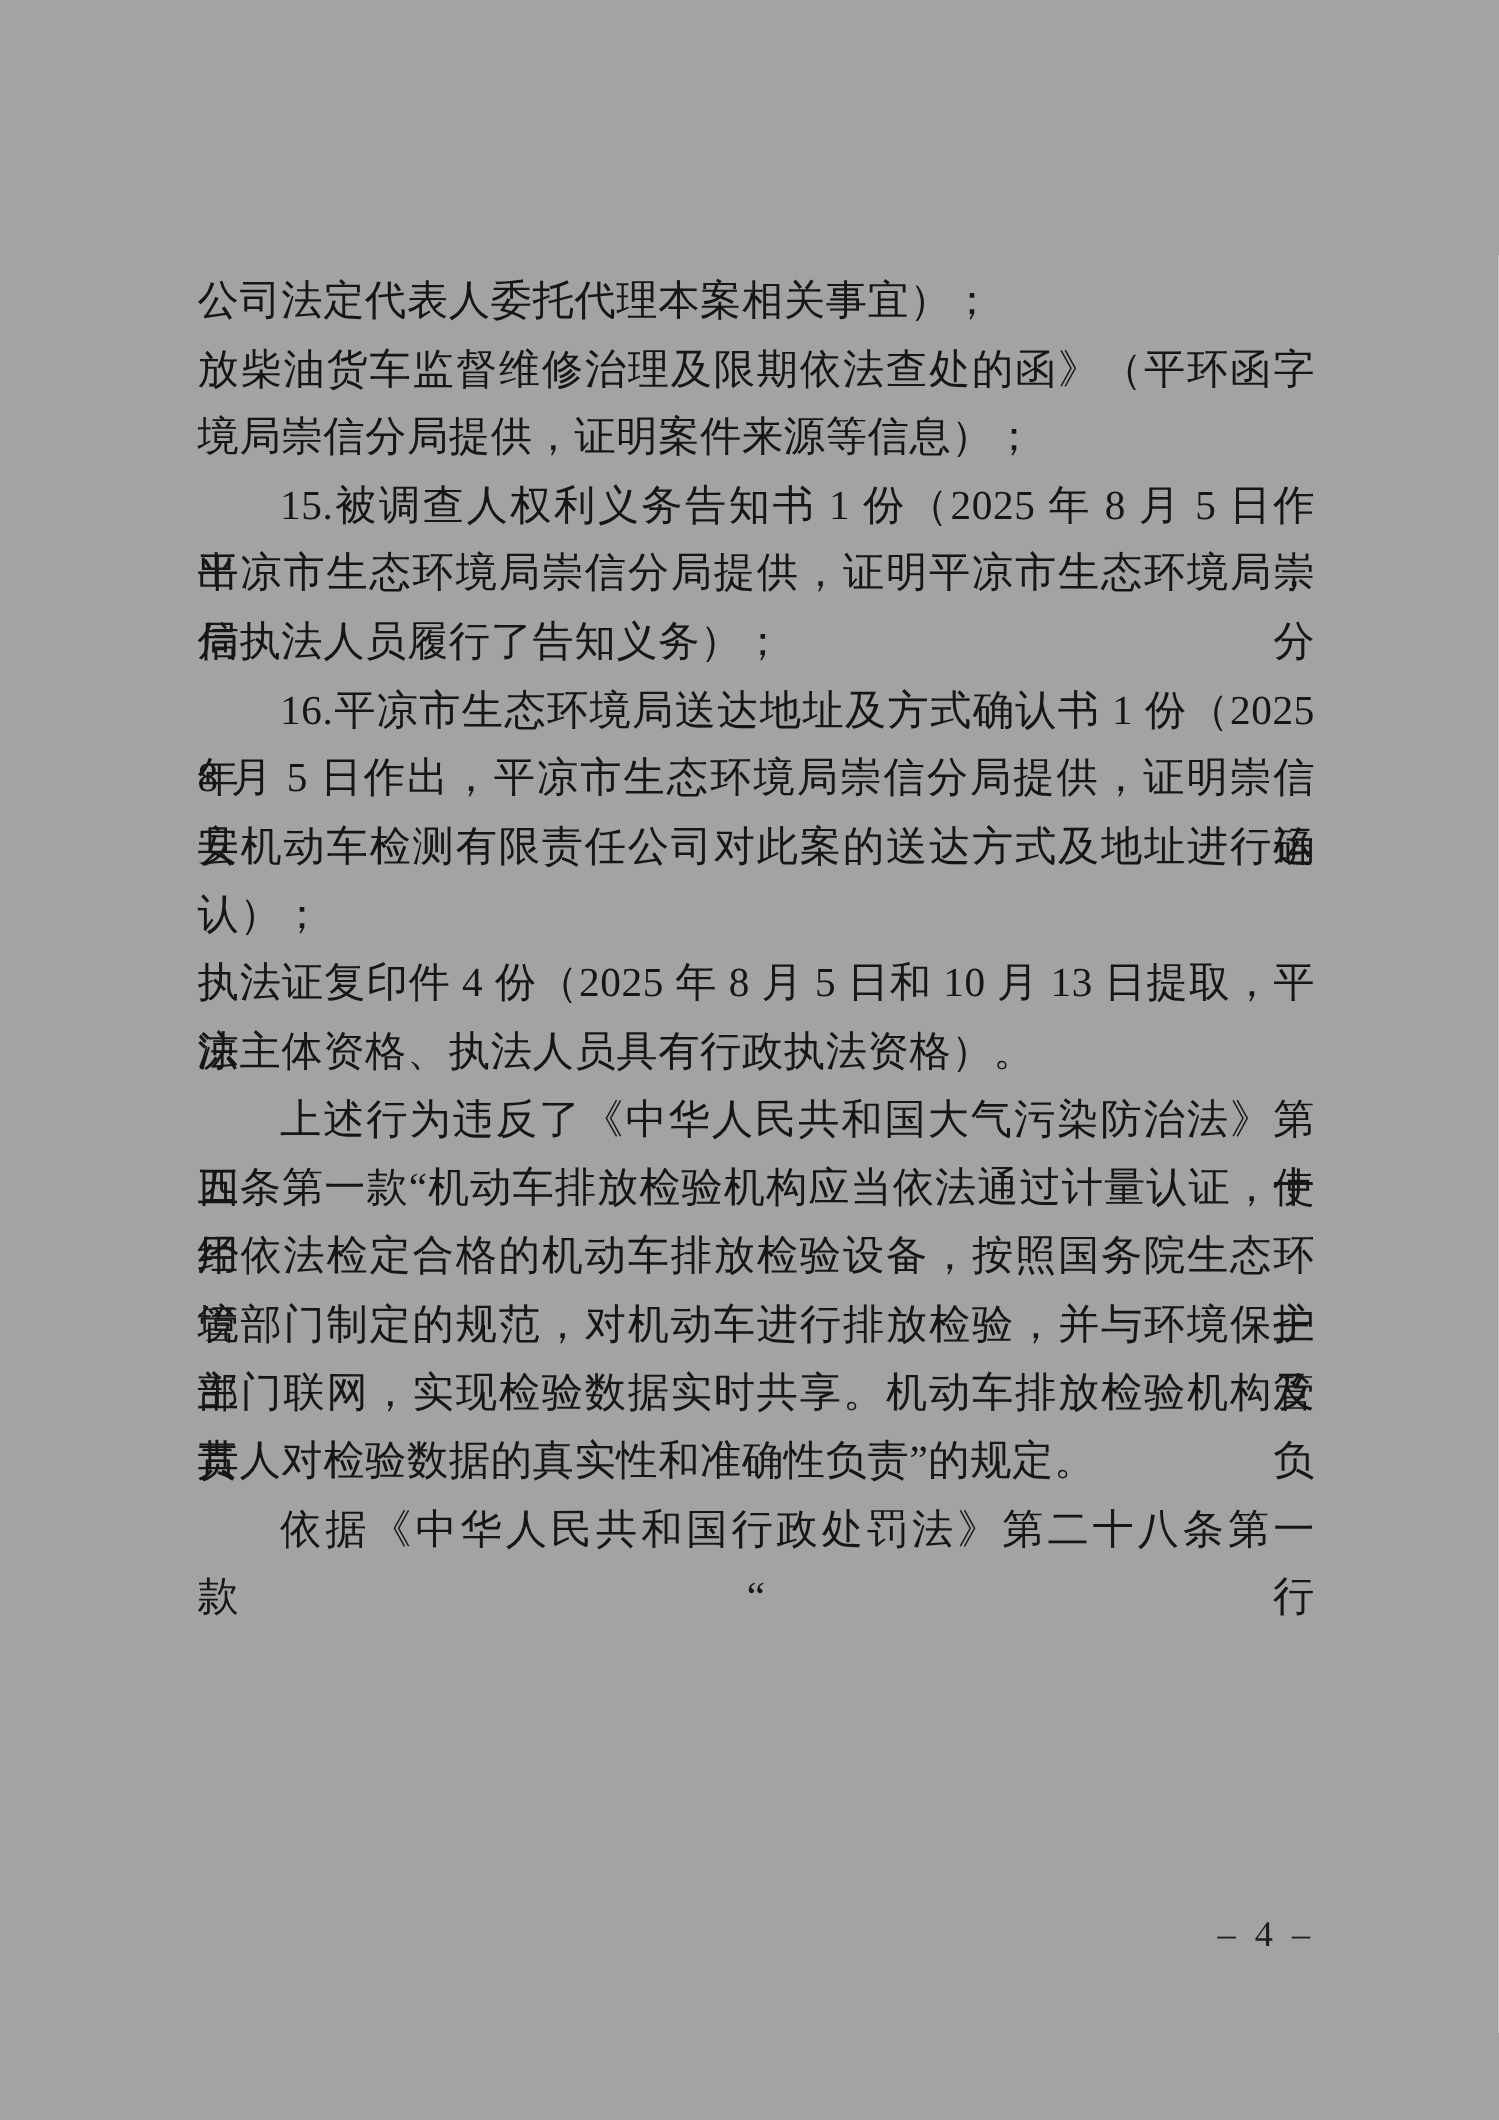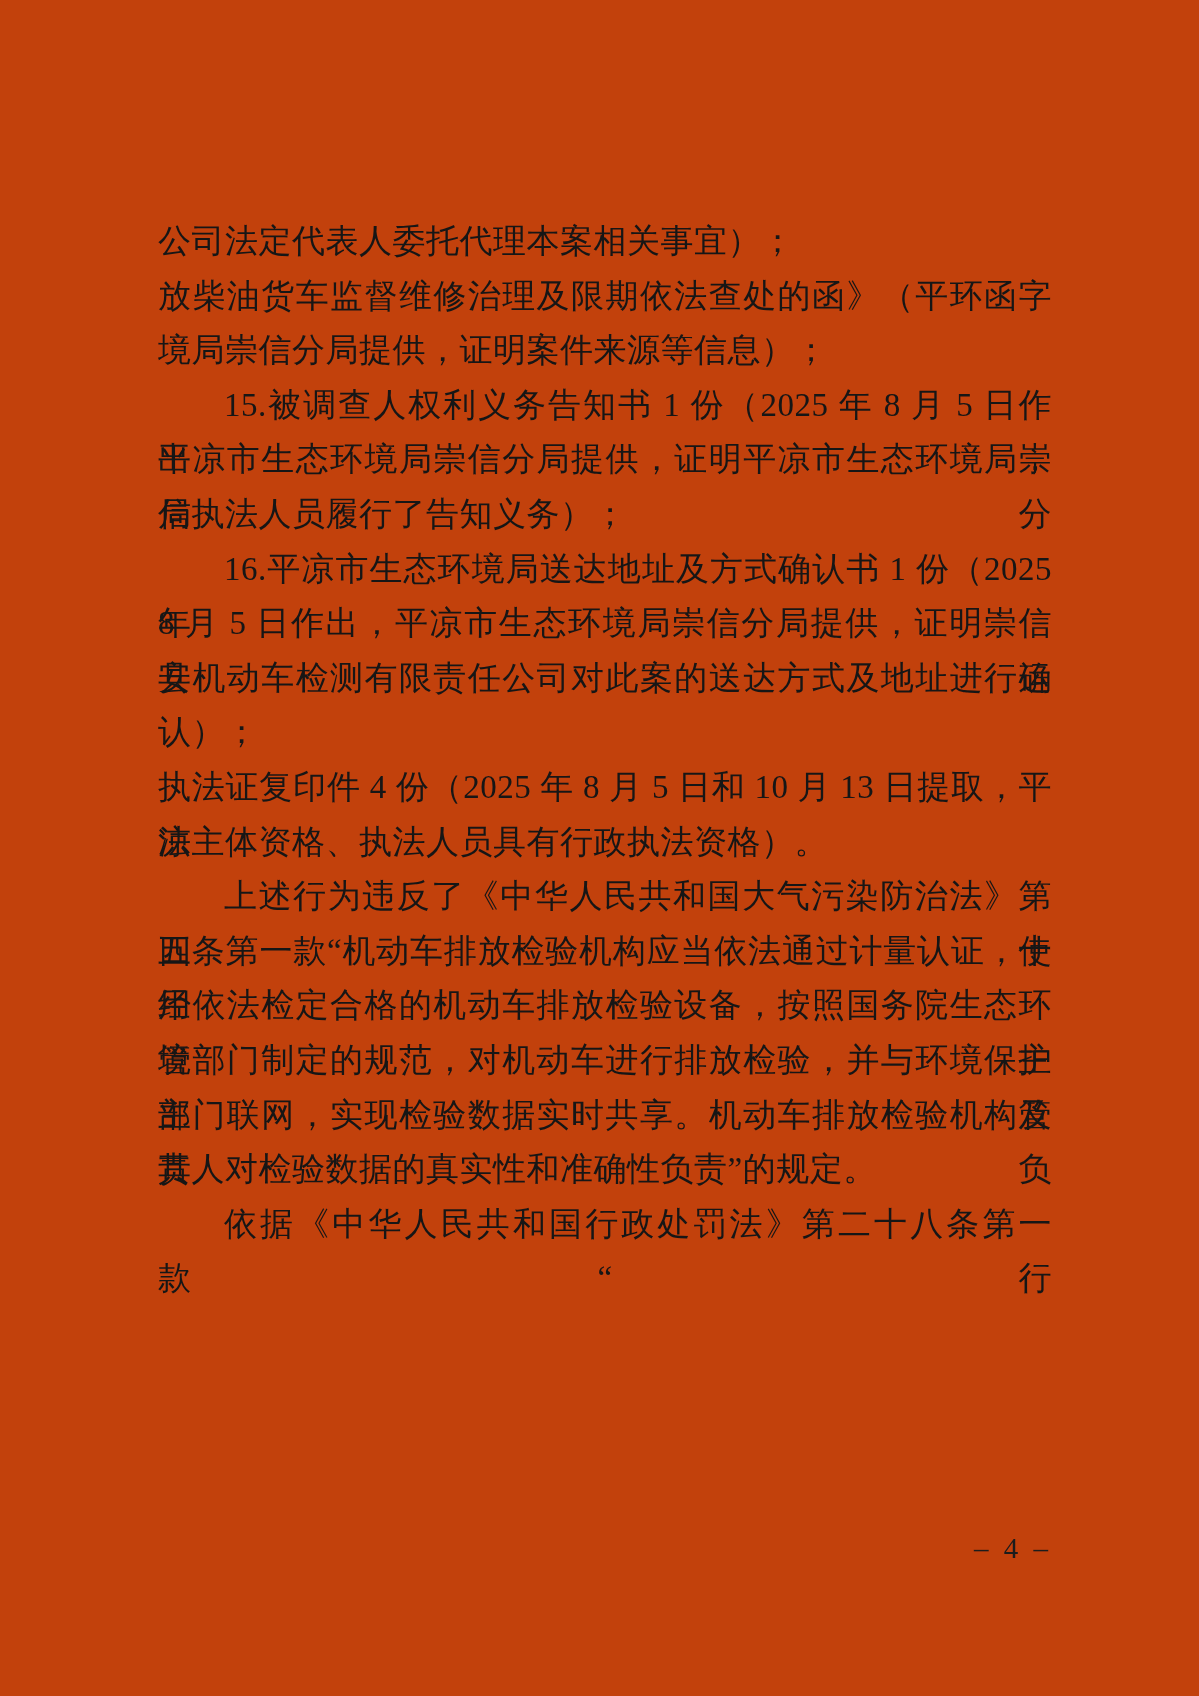--- a/index.html
+++ b/index.html
@@ -4,21 +4,21 @@
 <style>
   html, body {
     margin: 0;
     padding: 0;
     background: #ffffff;
   }
   .page {
     position: relative;
     width: 1199px;
     height: 1696px;
-    background: #c2410c;
+    background: #a3a3a3;
     overflow: hidden;
     font-family: "Liberation Serif", "DejaVu Serif", serif;
     color: #161616;
   }
   .text-block {
     position: absolute;
     left: 158px;
     top: 214px;
     width: 894px;
     font-size: 33px;

